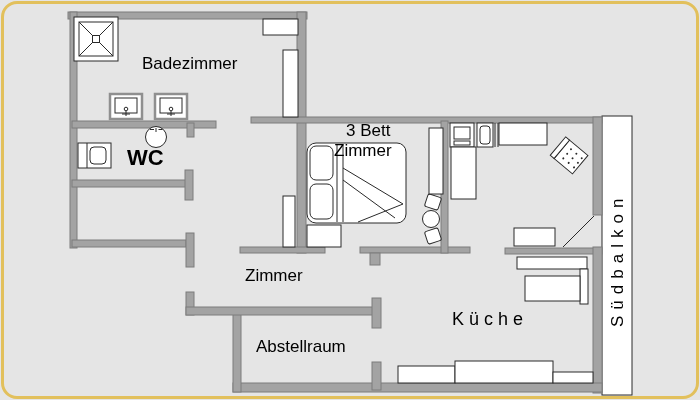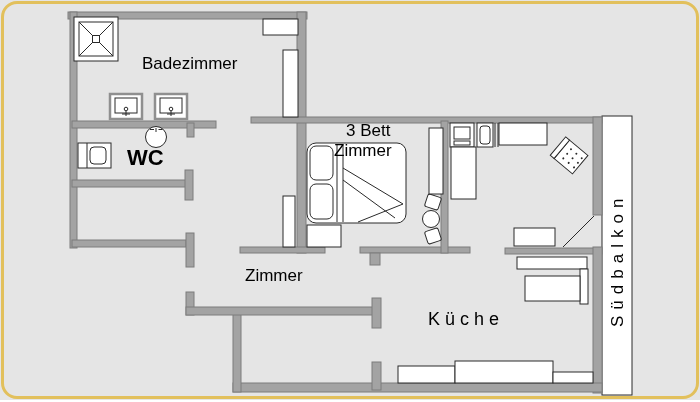--- a/index.html
+++ b/index.html
@@ -15,21 +15,21 @@
   svg.drawing{position:absolute;left:0;top:0;}
   .wall{fill:var(--wall-fill,#a3a3a3);stroke:var(--wall-edge,#7c7c7c);stroke-width:1;}
   .furn{fill:#ffffff;stroke:var(--furniture-outline,#2a2a2a);stroke-width:1;}
   .furn-gray{fill:#ffffff;stroke:#8f8f8f;stroke-width:2.5;}
   .line{fill:none;stroke:var(--furniture-outline,#2a2a2a);stroke-width:1;}
   .dot{fill:var(--furniture-outline,#2a2a2a);stroke:none;}
   .room-label{
     position:absolute;color:var(--text-color,#000);font-size:17px;
     white-space:nowrap;line-height:1.1;
   }
-  .label-kueche{font-size:18px;letter-spacing:5px;}
+  .label-kueche{font-size:18px;letter-spacing:5px;margin-left:24px;}
   .label-wc{font-size:22px;font-weight:bold;}
   .balcony-label{
     position:absolute;left:604px;top:160px;width:28px;height:200px;
     display:flex;align-items:center;justify-content:center;
     writing-mode:vertical-rl;transform:rotate(180deg);
     letter-spacing:6px;font-size:17px;color:var(--text-color,#000);white-space:nowrap;
   }
 </style>
 </head>
 <body>
@@ -167,19 +167,20 @@
   <div class="room-label" style="left:142px;top:55px">Badezimmer</div>
 
   <div class="room-label label-wc" style="left:127px;top:146px">WC</div>
 
   <div class="room-label" style="left:346px;top:122px">3 Bett</div>
   <div class="room-label" style="left:334px;top:142px">Zimmer</div>
 
 
   <div class="room-label" style="left:245px;top:267px">Zimmer</div>
 
+  <div class="room-label" style="left:256px;top:338px">Abstellraum</div>
 
   <div class="room-label label-kueche" style="left:428px;top:310px">Küche</div>
 
   <div class="balcony-label">Südbalkon</div>
 
   <div class="frame"></div>
 </div>
 
 </body></html>

